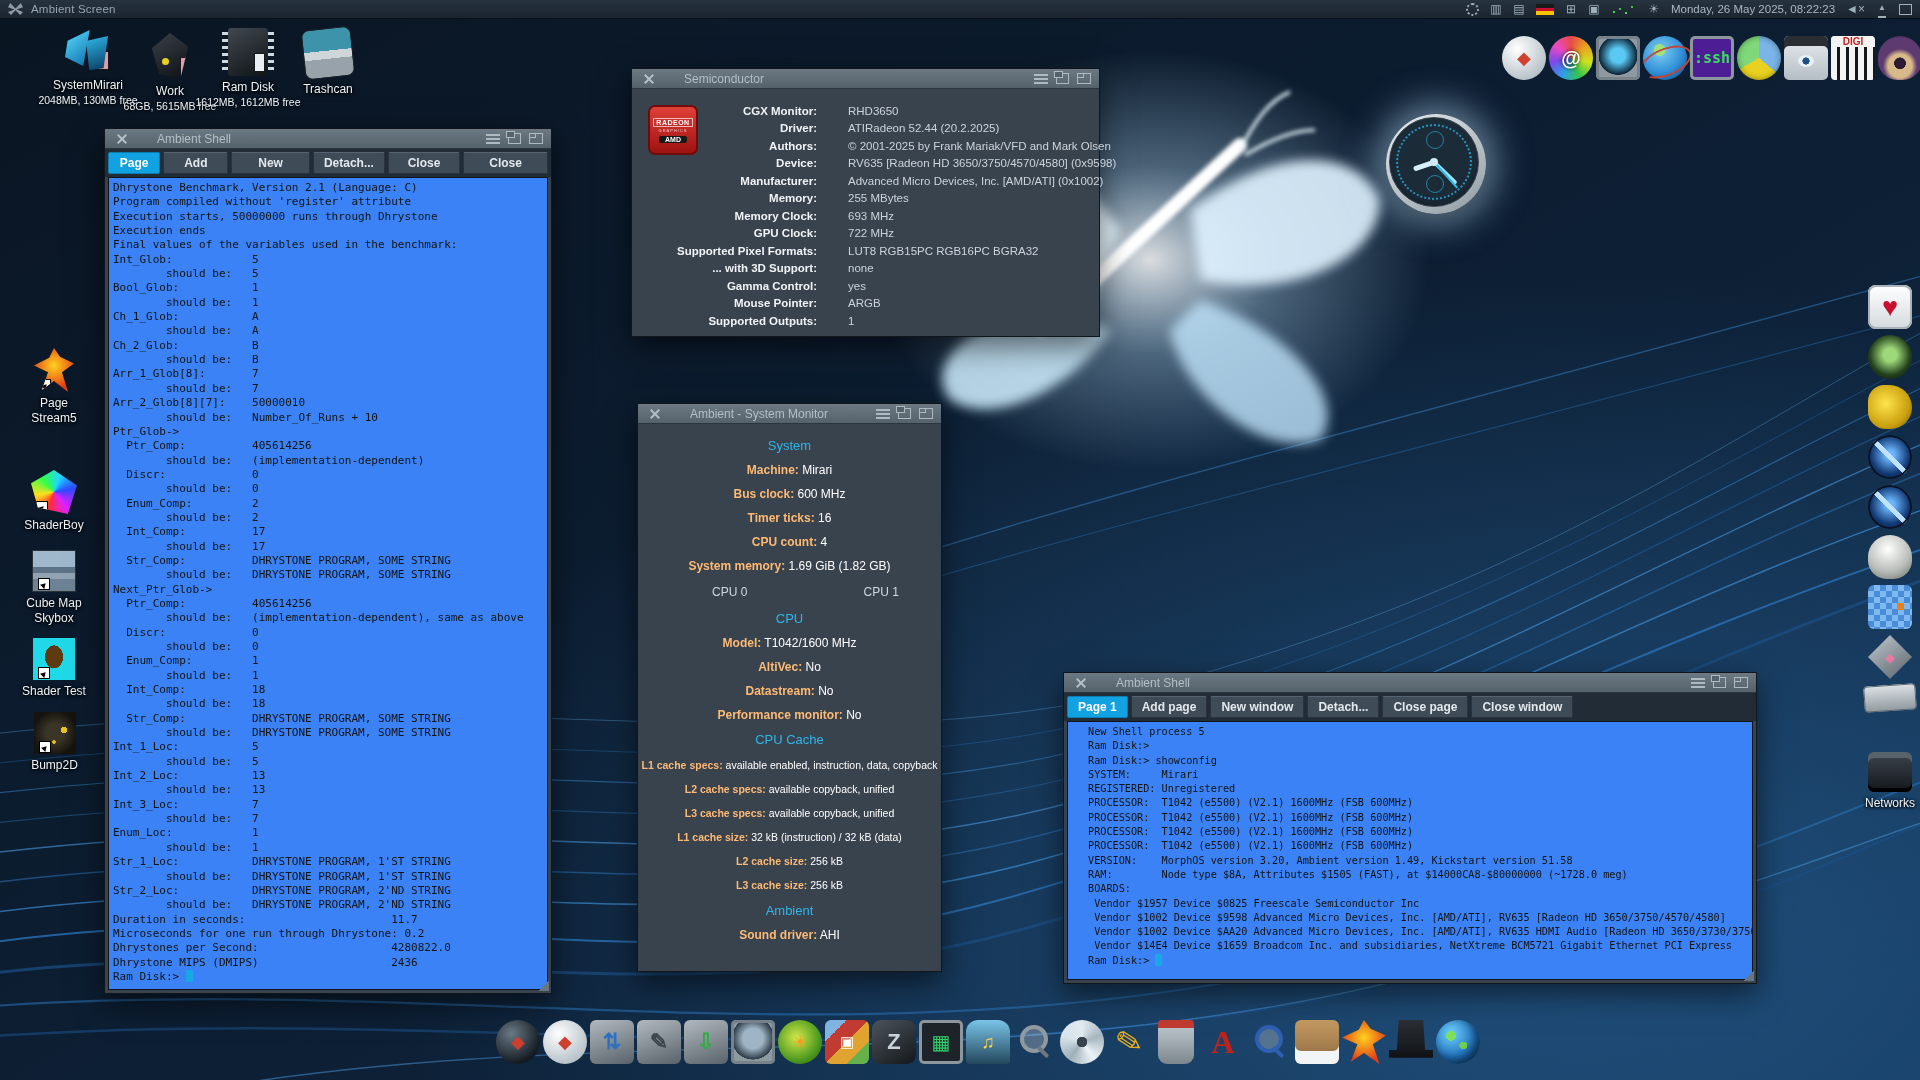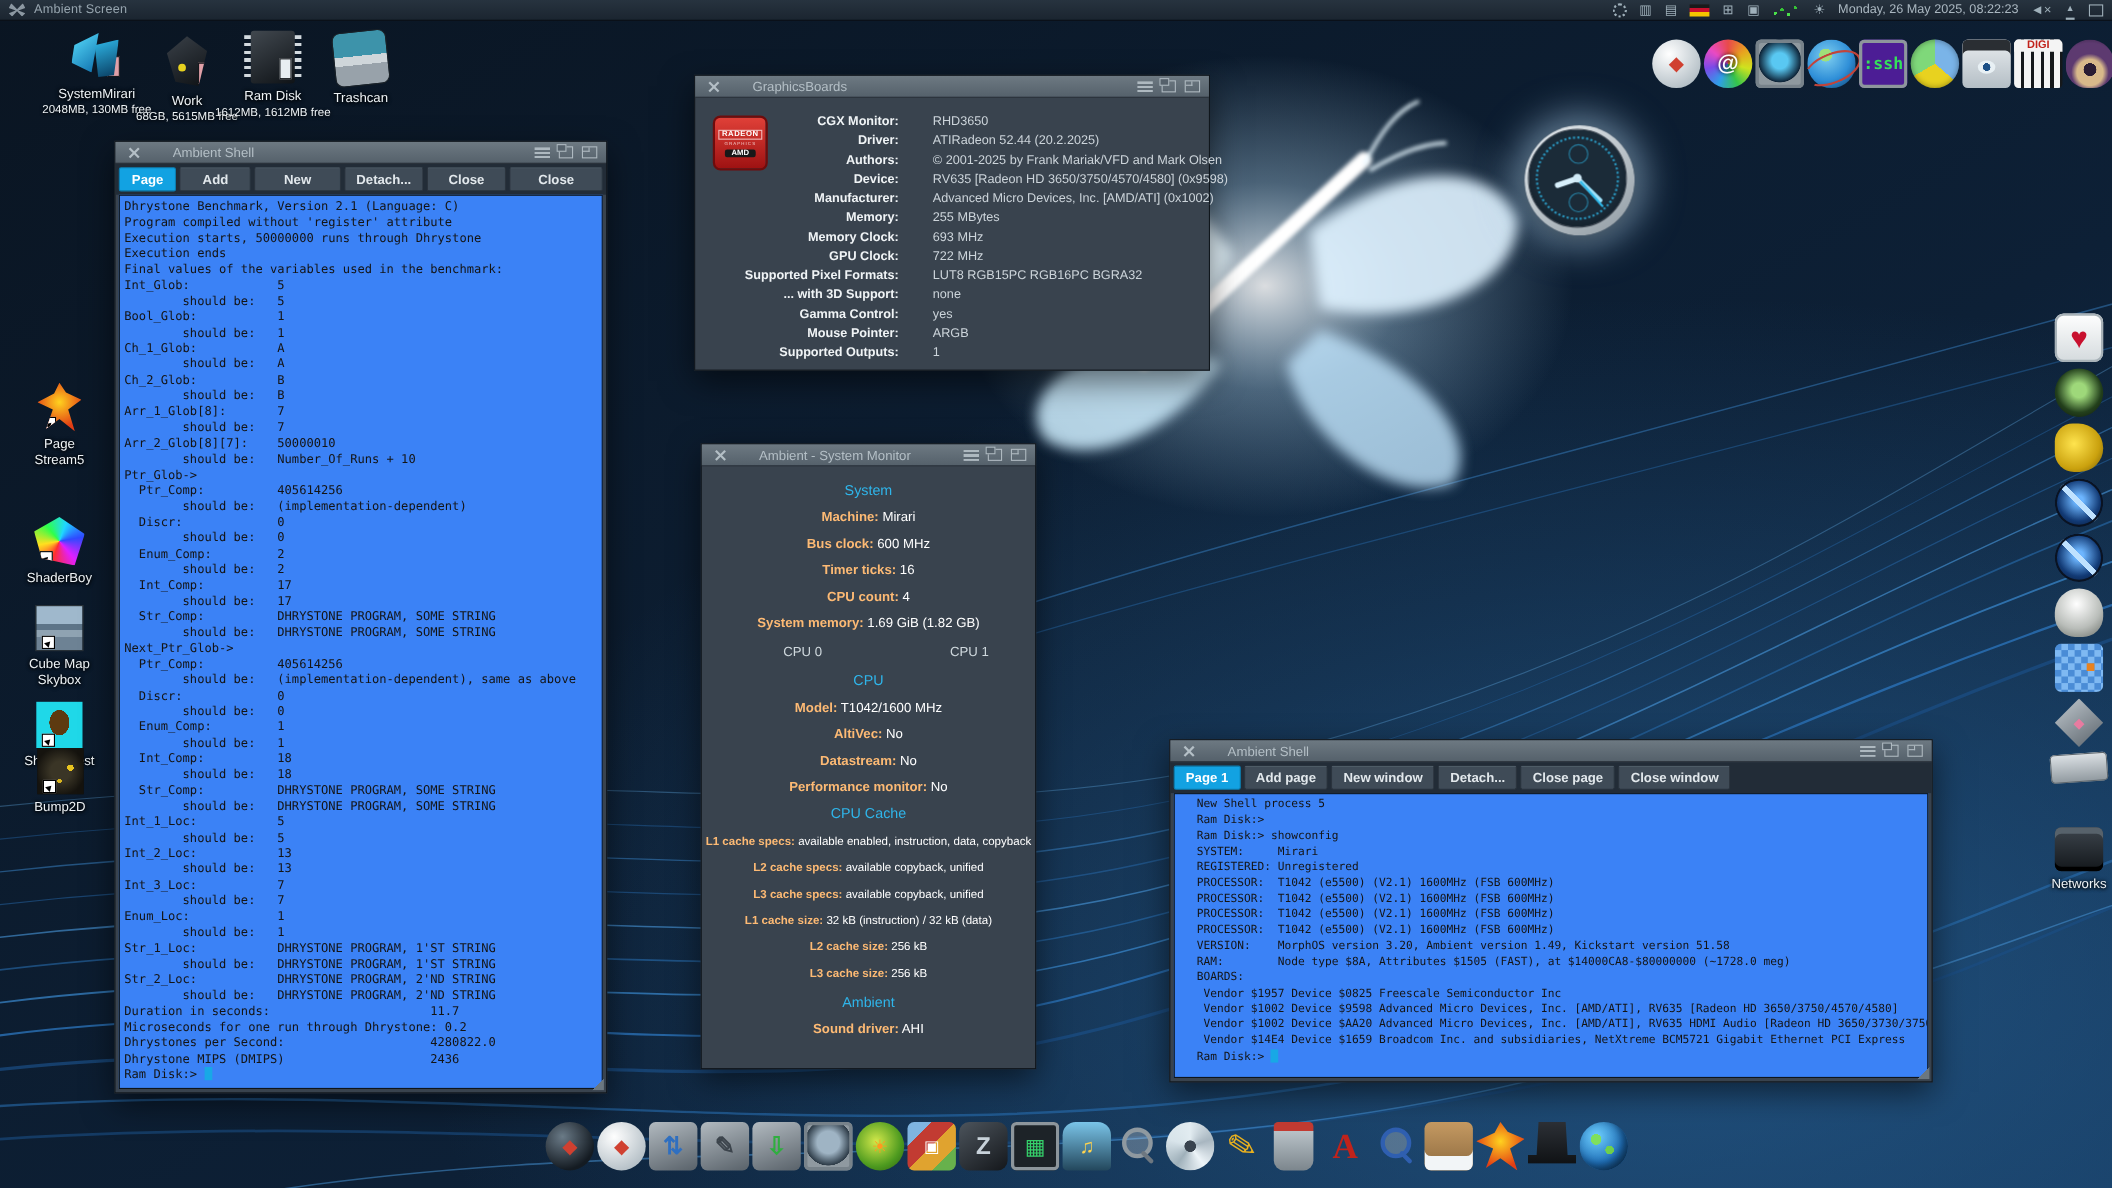--- a/index.html
+++ b/index.html
@@ -325,21 +325,21 @@
     </div>
   <div class="desk-label">Cube Map
 Skybox</div>
 </div>
 <div class="desk-icon" style="left:0px;top:638px;width:108px;">
   <div class="art pi-shadertest" style="width:42px;height:42px;">
       <span class="p-badge"></span>
     </div>
   <div class="desk-label">Shader Test</div>
 </div>
-<div class="desk-icon" style="left:0px;top:680px;width:109px;">
+<div class="desk-icon" style="left:0px;top:712px;width:109px;">
   <div class="art pi-bump2d" style="width:42px;height:42px;">
       <span class="p-badge"></span>
     </div>
   <div class="desk-label">Bump2D</div>
 </div>
 
 <div id="dock-topright">
 
 <div class="tile d-compassL">
       <span class="glyph">◆</span>
@@ -557,21 +557,21 @@
 Microseconds for one run through Dhrystone: 0.2
 Dhrystones per Second:                    4280822.0
 Dhrystone MIPS (DMIPS)                    2436
 Ram Disk:&gt; </span><span class="cursor"></span></pre>
   <div class="grip"></div>
 </div>
 
 <div id="gboards" class="window" style="left:631px;top:68px;width:467px;height:267px;">
   <div class="titlebar">
     <span class="tb-close"></span>
-    <span class="tb-title">GraphicsBoards</span>
+    <span class="tb-title">Semiconductor</span>
     <span class="tb-icons">
       <i class="tb-menu"></i>
       <i class="tb-popup"></i>
       <i class="tb-zoom"></i>
     </span>
   </div>
   <div id="gb-content">
     <div id="gb-logo">
       <span class="rl1">RADEON</span>
       <span class="rl2">GRAPHICS</span>

